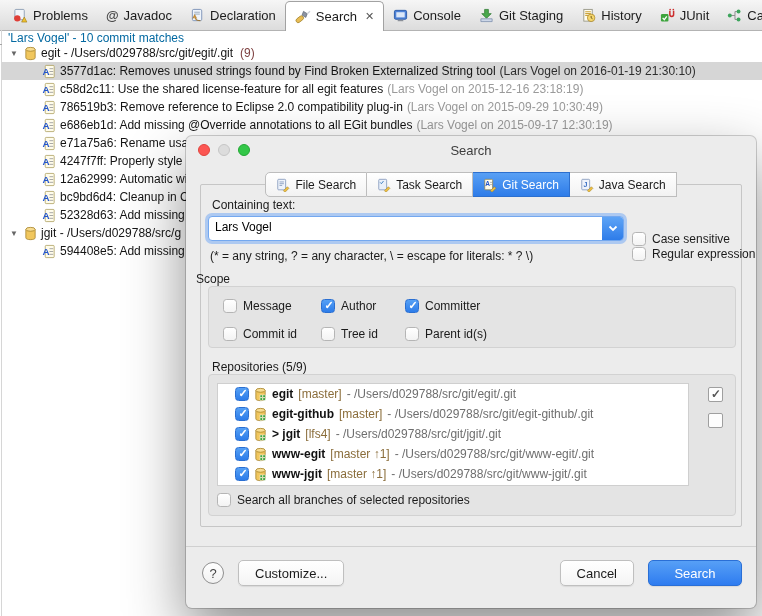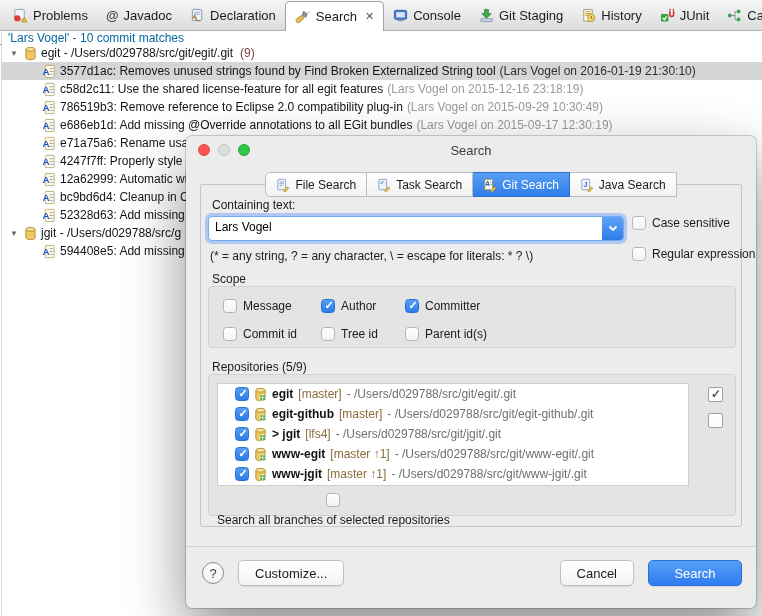--- a/index.html
+++ b/index.html
@@ -405,33 +405,33 @@
     <div class="val">Lars Vogel</div>
     <div class="btn">
       <span class="icon">
           <svg width="10" height="7" viewBox="0 0 10 7">
             <path d="M1.5 1.5 L5 5 L8.5 1.5" stroke="#fff" stroke-width="1.8" fill="none"></path>
           </svg>
         </span>
     </div>
   </div>
 
-  <div class="cbrow" style="left:446px;top:80px;">
+  <div class="cbrow" style="left:446px;top:96px;">
     <span class="cb"></span>
     <span>Case sensitive</span>
   </div>
 
   <div class="lbl" style="left:24px;top:113px;">(* = any string, ? = any character, \ = escape for literals: * ? \)</div>
 
   <div class="cbrow" style="left:446px;top:111px;">
     <span class="cb"></span>
     <span>Regular expression</span>
   </div>
 
-  <div class="lbl" style="left:26px;top:136px;">Scope</div>
+  <div class="lbl" style="left:10px;top:136px;">Scope</div>
 
   <div class="group" style="top:150px;height:62px;">
     <div class="scopegrid">
       <div class="scopeitem">
         <span class="cb"></span>
         <span>Message</span>
       </div>
       <div class="scopeitem">
         <span class="cb on"></span>
         <span>Author</span>
@@ -554,21 +554,21 @@
         <span class="branch">[master ↑1]</span>
         <span class="repopath">- /Users/d029788/src/git/www-jgit/.git</span>
       </div>
     </div>
 
     <div class="sidebtns">
       <span class="minicb on"></span>
       <span class="minicb"></span>
     </div>
 
-    <div class="cbrow" style="left:8px;top:118px;flex-direction:column;">
+    <div class="cbrow" style="left:8px;top:118px;">
       <span class="cb"></span>
       <span>Search all branches of selected repositories</span>
     </div>
   </div>
 
   <div class="sep"></div>
 
   <div class="btnrow">
     <div class="helpbtn">?</div>
     <div class="pushbtn">Customize...</div>

